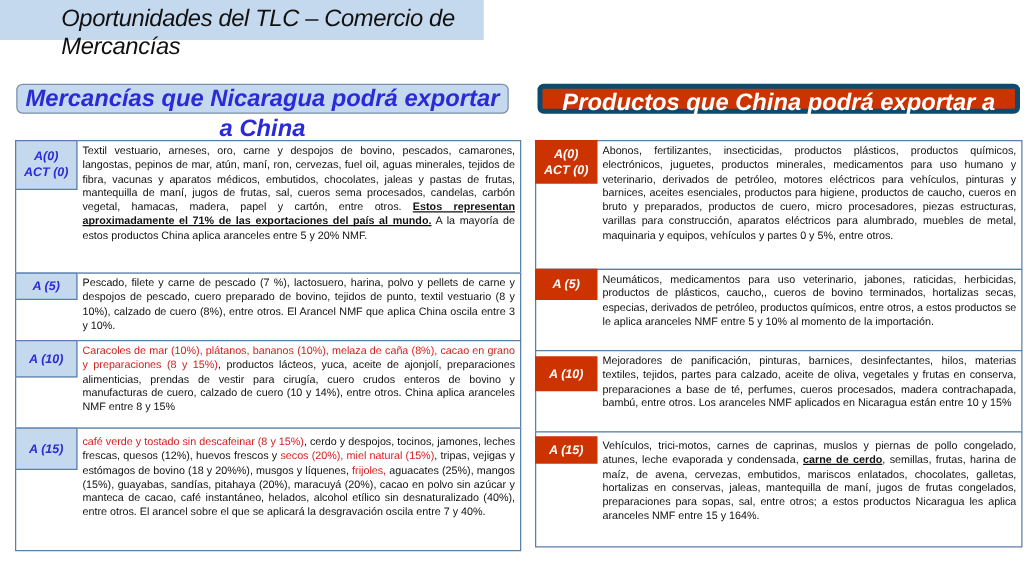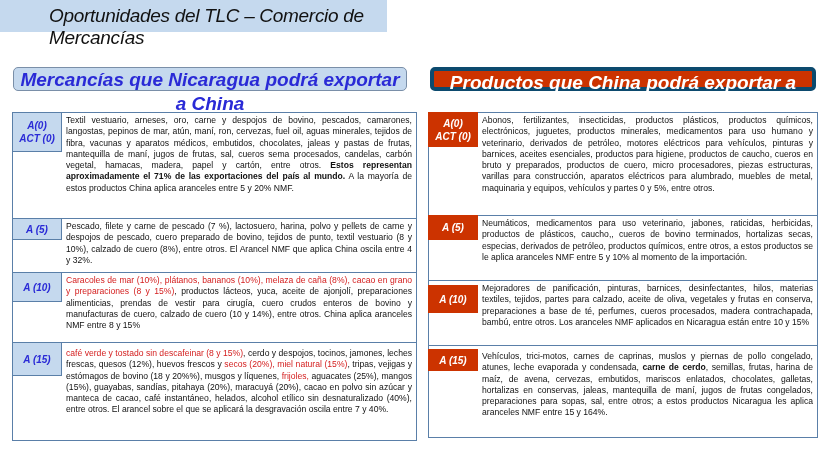--- a/index.html
+++ b/index.html
@@ -14,21 +14,21 @@
   .col-header.right { left:430px; width:386px; background:#cc3300; border:4px solid #0c4a6e; color:#ffffff; }
   .row { position:absolute; box-sizing:border-box; background:#fff; border:1.5px solid #5a7fa8; }
   .row .tag { position:absolute; left:-1px; top:-1px; width:50px; box-sizing:border-box;
          font-style:italic; font-weight:bold; font-size:10px; text-align:center; line-height:13px;
          display:flex; flex-direction:column; justify-content:center; }
   .left .tag { background:#c5d9ee; color:#2a2ad6; border:1px solid #5a7fa8; }
   .right .tag { background:#cc3300; color:#ffffff; }
   .row .txt { position:absolute; left:53px; right:4px; top:2px; font-size:8.6px; line-height:11.3px;
          color:#111; text-align:justify; }
   .red { color:#d42020; }
-  .ul { font-weight:bold; }
+  .ul { text-decoration:underline; font-weight:bold; }
 </style>
 </head>
 <body>
 
 <div class="title-bar">
   <span>Oportunidades del TLC – Comercio de Mercancías</span>
 </div>
 
 <div class="col-header left">Mercancías que Nicaragua podrá exportar a China</div>
 <div class="col-header right">Productos que China  podrá exportar a Nicaragua</div>
@@ -39,21 +39,21 @@
       <span>A(0)</span>
       <span>ACT (0)</span>
     </div>
     <div class="txt"><span>Textil vestuario, arneses, oro, carne y despojos de bovino, pescados, camarones, langostas, pepinos de mar, atún, maní, ron, cervezas, fuel oil, aguas minerales, tejidos de fibra, vacunas y aparatos médicos, embutidos, chocolates, jaleas y pastas de frutas, mantequilla de maní, jugos de frutas, sal, cueros sema procesados, candelas, carbón vegetal, hamacas, madera, papel y cartón, entre otros. </span><span class="ul">Estos representan aproximadamente el 71% de las exportaciones del país al mundo.</span><span> A la mayoría de estos productos China aplica aranceles entre 5 y 20% NMF.</span></div>
   </div>
 
   <div class="row" style="left:12px; top:218px; width:405px; height:55px;">
     <div class="tag" style="height:22px;">
       <span>A (5)</span>
     </div>
-    <div class="txt">Pescado, filete y carne de pescado (7 %), lactosuero, harina, polvo y pellets de carne y despojos de pescado, cuero preparado de bovino, tejidos de punto, textil vestuario (8 y 10%), calzado de cuero (8%), entre otros. El Arancel NMF que aplica China oscila entre 4 y 32%.</div>
+    <div class="txt">Pescado, filete y carne de pescado (7 %), lactosuero, harina, polvo y pellets de carne y despojos de pescado, cuero preparado de bovino, tejidos de punto, textil vestuario (8 y 10%), calzado de cuero (8%), entre otros. El Arancel NMF que aplica China oscila entre 3 y 10%.</div>
   </div>
 
   <div class="row" style="left:12px; top:272px; width:405px; height:71px;">
     <div class="tag" style="height:30px;">
       <span>A (10)</span>
     </div>
     <div class="txt"><span class="red">Caracoles de mar (10%), plátanos, bananos (10%), melaza de caña (8%), cacao en grano y preparaciones (8 y 15%)</span><span>, productos lácteos, yuca, aceite de ajonjolí, preparaciones alimenticias,  prendas de vestir para cirugía, cuero crudos enteros de bovino y manufacturas de cuero, calzado de cuero (10 y 14%), entre otros. China aplica aranceles NMF entre 8 y 15%</span></div>
   </div>
 
   <div class="row" style="left:12px; top:342px; width:405px; height:99px;">

